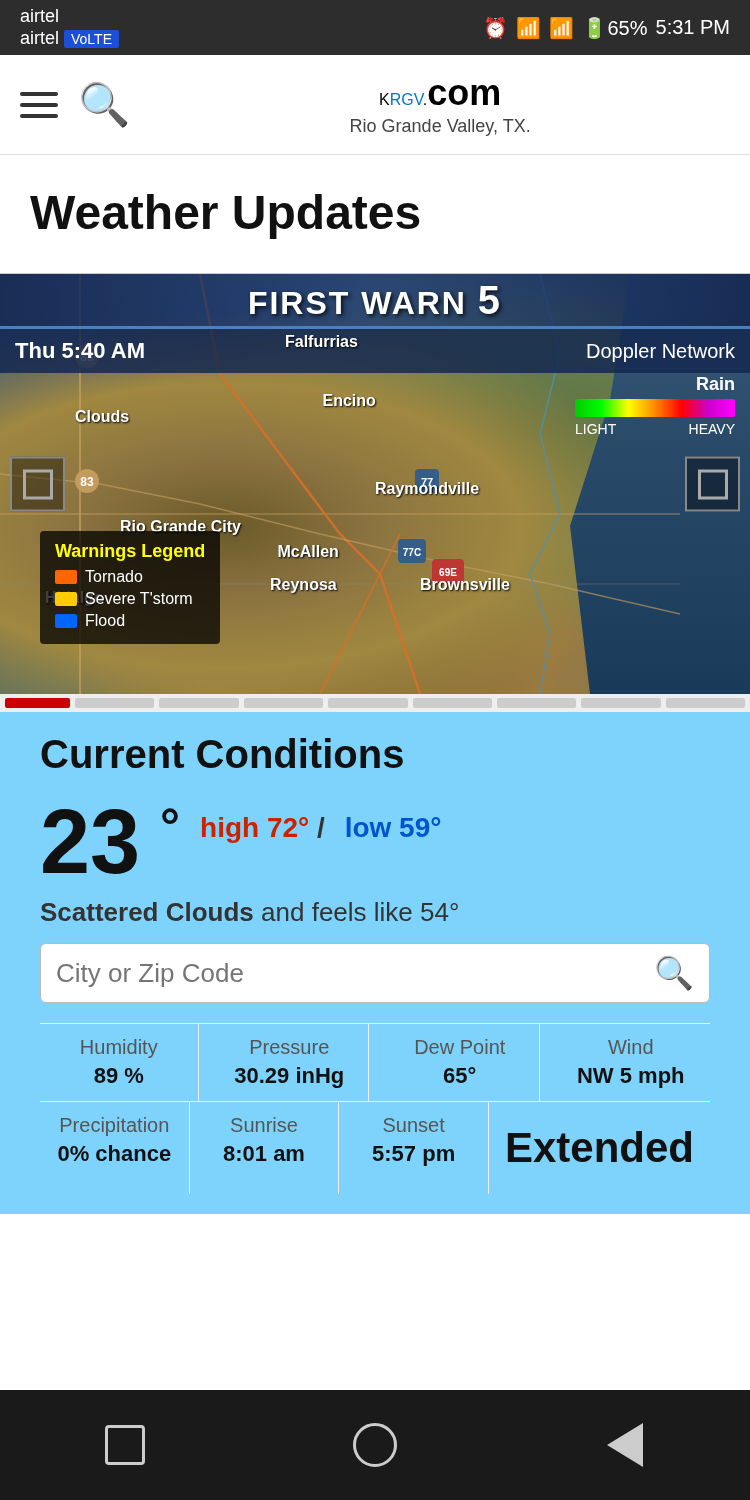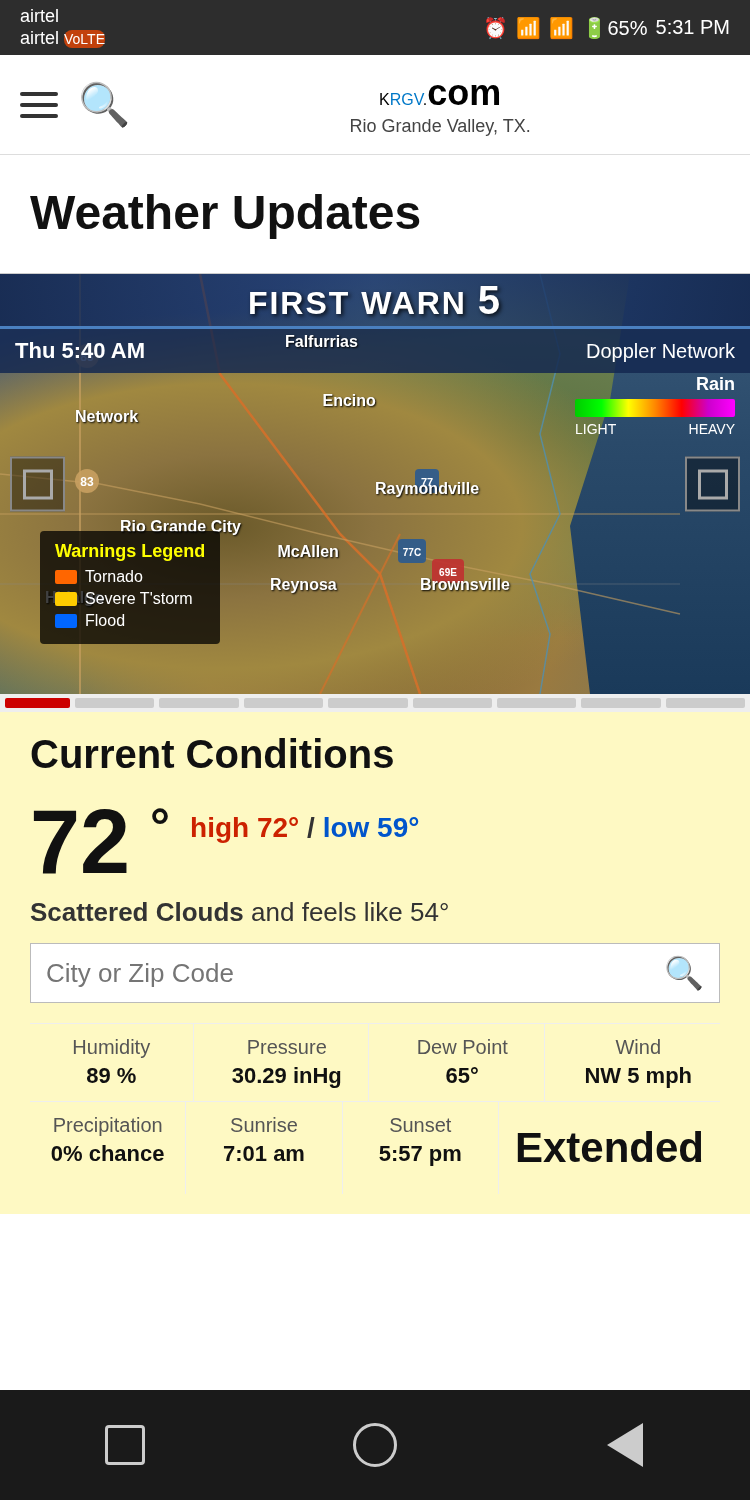--- a/index.html
+++ b/index.html
@@ -292,22 +292,22 @@
       width: 65px;
       background: #cc0000;
     }
     .page-dot-inactive {
       flex: 1;
       background: #ccc;
     }
 
     
     .conditions-section {
-      padding: 20px 30px;
-      background: #fef9c3;
+      padding: 20px 40px;
+      background: #7dd3fc;
     }
     .conditions-title {
       font-size: 40px;
       font-weight: 900;
       color: #111;
       margin-bottom: 20px;
     }
 
     
     .location-row {
@@ -397,36 +397,36 @@
       flex-direction: column;
       justify-content: center;
       padding-top: 15px;
     }
     .hi-lo-row {
       font-size: 28px;
       font-weight: 600;
     }
     .high-text { color: #cc2200; }
     .slash-text { color: #333; }
-    .low-text { color: #0055cc; }
+    .low-text { color: #0055cc; margin-left: 12px; }
 
     
     .feels-like {
       font-size: 26px;
       color: #333;
       margin-bottom: 15px;
     }
     .feels-bold { font-weight: 700; }
 
     
     .city-input-row {
       display: flex;
       align-items: center;
       border: 1.5px solid #bbb;
-      border-radius: 0;
+      border-radius: 6px;
       padding: 10px 15px;
       margin-bottom: 20px;
       background: #fff;
     }
     .city-input {
       flex: 1;
       border: none;
       outline: none;
       font-size: 26px;
       color: #999;
@@ -526,21 +526,21 @@
       border-bottom: 22px solid transparent;
       border-right: 36px solid #ccc;
     }
   </style>
 </head>
 <body>
 
 <div class="status-bar">
   <div class="status-left">
     <span>airtel</span>
-    <span>airtel <span style="font-size:14px;background:#c2410c;color:#fff;padding:1px 0;border-radius:8px;">VoLTE</span></span>
+    <span>airtel <span style="font-size:14px;background:#1d4ed8;color:#fff;padding:1px 7px;border-radius:2px;">VoLTE</span></span>
   </div>
   <div class="status-right">
     <span>⏰</span>
     <span>📶</span>
     <span>📶</span>
     <span>🔋<span>65</span>%</span>
     <span>5:31 PM</span>
   </div>
 </div>
 
@@ -608,21 +608,21 @@
         <span class="rain-text">Rain</span>
       </div>
       <div class="rain-bar"></div>
       <div class="rain-labels">
         <span class="rain-light">LIGHT</span>
         <span class="rain-heavy">HEAVY</span>
       </div>
     </div>
 
     <span class="place-label" style="left:38%;top:14%;">Falfurrias</span>
-    <span class="place-label" style="left:10%;top:32%;">Network</span>
+    <span class="place-label" style="left:10%;top:32%;">Clouds</span>
     <span class="place-label" style="left:43%;top:28%;">Encino</span>
     <span class="place-label" style="left:50%;top:49%;">Raymondville</span>
     <span class="place-label" style="left:16%;top:58%;">Rio Grande City</span>
     <span class="place-label" style="left:37%;top:64%;">McAllen</span>
     <span class="place-label" style="left:36%;top:72%;">Reynosa</span>
     <span class="place-label" style="left:56%;top:72%;">Brownsville</span>
     <span class="place-label" style="left:6%;top:75%;">Hidalgo</span>
 
     <div class="warnings-legend">
       <div class="legend-title">Warnings Legend</div>
@@ -658,21 +658,21 @@
     <div class="page-dot page-dot-inactive"></div>
     <div class="page-dot page-dot-inactive"></div>
     <div class="page-dot page-dot-inactive"></div>
   </div>
 
   <div class="conditions-section">
     <h2 class="conditions-title">Current Conditions</h2>
 
 
     <div class="temp-row">
-      <span class="temp-main">72</span>
+      <span class="temp-main">23</span>
         <span class="temp-degree">°</span>
       <div class="hi-lo">
         <div class="hi-lo-row">
           <span class="high-text">high 72°</span>
           <span class="slash-text"> / </span>
           <span class="low-text">low 59°</span>
         </div>
       </div>
     </div>
 
@@ -705,21 +705,21 @@
       </div>
     </div>
 
     <div class="stats-grid-2">
       <div class="stat-cell-2">
         <div class="stat-label">Precipitation</div>
         <div class="stat-value">0% chance</div>
       </div>
       <div class="stat-cell-2">
         <div class="stat-label">Sunrise</div>
-        <div class="stat-value">7:01 am</div>
+        <div class="stat-value">8:01 am</div>
       </div>
       <div class="stat-cell-2">
         <div class="stat-label">Sunset</div>
         <div class="stat-value">5:57 pm</div>
       </div>
       <div class="stat-cell-2">
         <div class="extended-btn">Extended</div>
       </div>
     </div>
   </div>

